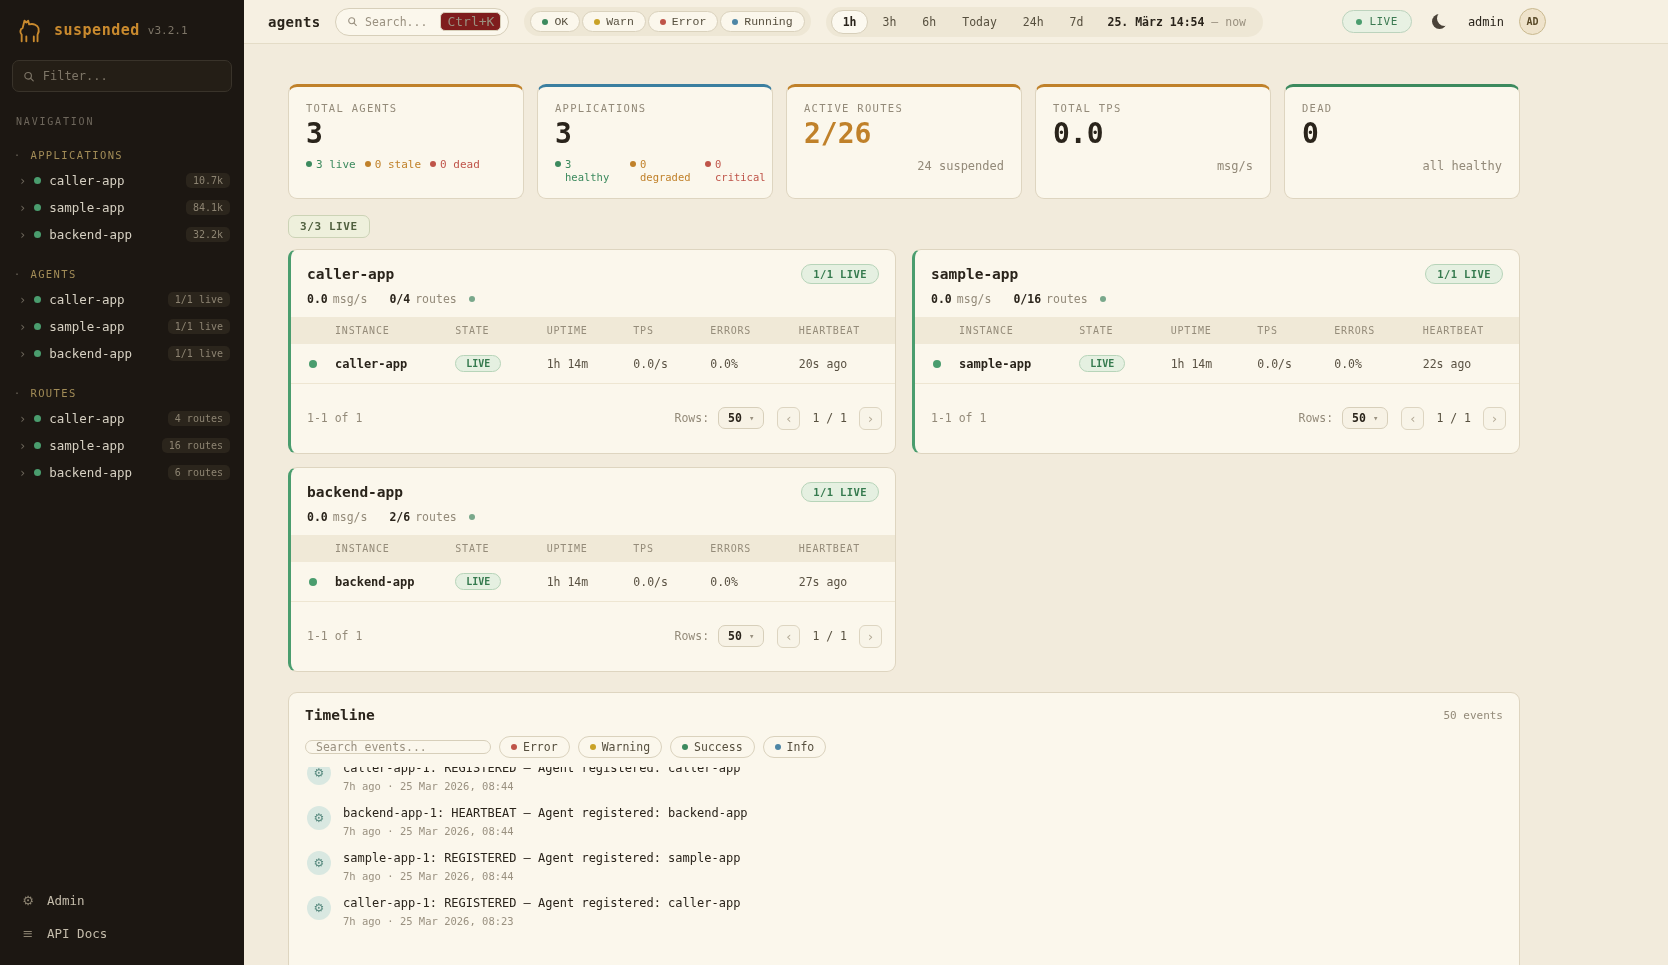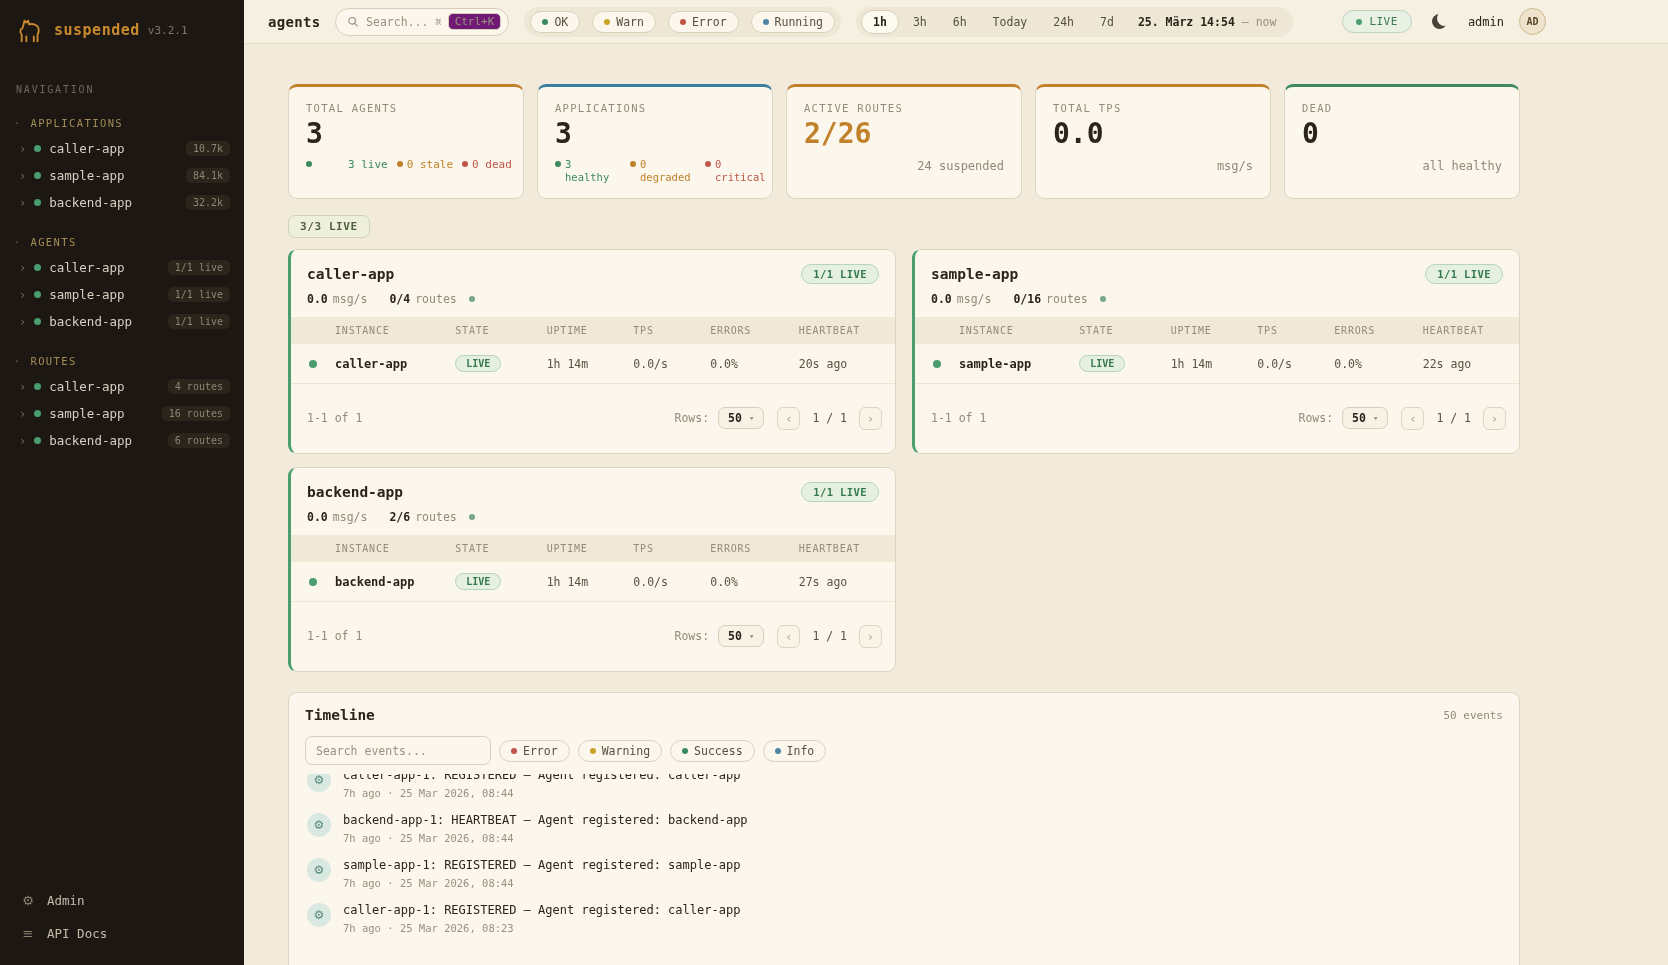--- a/index.html
+++ b/index.html
@@ -34,22 +34,22 @@
   .foot-icon { width:16px; display:inline-flex; justify-content:center; color:#8d8472; font-family:"DejaVu Sans",sans-serif; font-size:13px; }
 
   
   .main-col { flex:1; display:flex; flex-direction:column; min-width:0; }
 
   
   .topbar { height:44px; flex:0 0 44px; background:#f6f0e2; border-bottom:1px solid #e4dcc7; display:flex; align-items:center; gap:15px; padding:0 122px 0 24px; }
   .topbar-title { font-weight:bold; font-size:14px; letter-spacing:.3px; }
   .searchbar { display:flex; align-items:center; gap:7px; border:1px solid #d7cfba; background:#fbf7ec; border-radius:999px; height:28px; padding:0 7px 0 11px; width:174px; color:#9a9180; font-size:11.5px; cursor:text; }
   .search-ph { white-space:nowrap; overflow:hidden; }
-  .kbd { border:1px solid #d7cfba; border-radius:5px; padding:1px 6px; font-size:11px; color:#9a9180; margin-left:auto; background:#701a75; white-space:nowrap; }
-  .pill-group { display:flex; align-items:center; gap:12px; background:#eee7d5; border-radius:999px; padding:4px 6px; }
+  .kbd { border:1px solid #d7cfba; border-radius:5px; padding:1px 6px; font-size:13px; color:#9a9180; margin-left:auto; background:#7f1d1d; white-space:nowrap; }
+  .pill-group { display:flex; align-items:center; gap:2px; background:#eee7d5; border-radius:999px; padding:4px 6px;font-family:Liberation Mono, monospace; }
   .pill { display:flex; align-items:center; gap:6px; border:1px solid #dad2bd; background:#fbf7ec; border-radius:999px; padding:3px 11px; font-size:11.5px; color:#57503f; cursor:pointer; white-space:nowrap; }
   .pill .dot { width:6px; height:6px; }
   .time-group { display:flex; align-items:center; gap:2px; background:#eee7d5; border-radius:999px; padding:3px 5px; }
   .time-btn { border:1px solid transparent; border-radius:999px; padding:4px 11px; font-size:11.5px; color:#57503f; cursor:pointer; white-space:nowrap; }
   .time-btn.active { background:#fcf9f0; border-color:#d7cfba; font-weight:bold; color:#2a241b; }
   .time-date { font-size:11.5px; padding:0 12px 0 10px; color:#2a241b; font-weight:bold; white-space:nowrap; }
   .time-date .dim { color:#9a9180; font-weight:normal; }
   .topbar-right { margin-left:auto; display:flex; align-items:center; gap:15px; }
   .live-pill { display:flex; align-items:center; gap:7px; border:1px solid #bcd3bd; background:#e8f1e3; color:#3c7a52; border-radius:999px; padding:4px 13px; font-size:11px; letter-spacing:.5px; }
   .live-pill .dot { width:6px; height:6px; background:#4a9d6e; }
@@ -94,21 +94,21 @@
   .rows-select { display:flex; align-items:center; gap:7px; border:1px solid #d7cfba; background:#f7f2e5; border-radius:7px; padding:3px 9px; margin:0 8px 0 4px; color:#2a241b; font-weight:bold; font-size:11.5px; cursor:pointer; }
   .rows-select .dd { color:#9a9180; font-size:9px; font-weight:normal; }
   .page-btn { width:23px; height:23px; border:1px solid #ddd5c1; border-radius:6px; display:flex; align-items:center; justify-content:center; color:#b4ab97; background:#f8f4e8; cursor:pointer; font-size:13px; }
   .page-num { margin:16px 7px; color:#57503f; }
 
   .timeline-card { background:#fbf7ec; border:1px solid #ded5c0; border-radius:9px; margin-top:20px; padding:14px 16px 0; height:352px; overflow:hidden; }
   .tl-head { display:flex; justify-content:space-between; align-items:center; }
   .tl-title { font-size:14.5px; font-weight:bold; }
   .tl-count { font-size:11px; color:#938a79;margin-left:24px; }
   .tl-controls { display:flex; align-items:center; gap:8px; margin-top:13px; }
-  .tl-search { display:flex; align-items:center; border:1px solid #d7cfba; background:#fbf7ec; border-radius:7px; height:29px; padding:0 10px; width:186px; }
+  .tl-search { display:flex; align-items:center; border:1px solid #d7cfba; background:#fbf7ec; border-radius:7px; height:14px; padding:0 10px; width:186px; }
   .tl-search input { background:transparent; border:none; outline:none; color:#57503f; font-family:inherit; font-size:11.5px; width:100%; }
   .tl-search input::placeholder { color:#9a9180; }
   .tl-events { margin-top:9px; overflow:hidden; height:262px; }
   .tl-event { display:flex; gap:12px; padding:7px 2px; align-items:flex-start; }
   .tl-event:first-child { margin-top:-13px; }
   .tl-icon { width:24px; height:24px; border-radius:50%; background:#d9e8e1; color:#57897e; display:flex; align-items:center; justify-content:center; font-size:12px; flex:0 0 auto; font-family:"DejaVu Sans",sans-serif; }
   .tl-event-title { font-size:12px; color:#2a241b; line-height:1.25; }
   .tl-event-time { font-size:10.5px; color:#9a9180; margin-top:4px; }
 </style>
 </head>
@@ -117,20 +117,27 @@
 <aside class="sidebar">
   <div class="logo-row">
     <svg width="30" height="28" viewBox="0 0 32 30" fill="none">
       <path d="M6 27v-7c-2-2-2-6 1-7l2-8 2 2 2-2 1 4c4-1 9 0 10 4s-1 7-1 7v7" stroke="#c98a2e" stroke-width="2" stroke-linecap="round" stroke-linejoin="round"></path>
       <path d="M11 27v-5M19 27v-5" stroke="#c98a2e" stroke-width="2" stroke-linecap="round"></path>
     </svg>
     <span class="logo-name">suspended</span>
     <span class="logo-ver">v3.2.1</span>
   </div>
 
+  <div class="filter-box">
+    <svg width="13" height="13" viewBox="0 0 16 16">
+      <circle cx="7" cy="7" r="4.5" fill="none" stroke="#7d7567" stroke-width="1.6"></circle>
+      <line x1="10.6" y1="10.6" x2="14" y2="14" stroke="#7d7567" stroke-width="1.6" stroke-linecap="round"></line>
+    </svg>
+    <input placeholder="Filter..." style="">
+  </div>
 
   <div class="nav-label">NAVIGATION</div>
 
   <div class="side-section">
     <div class="section-head">
       <span class="section-toggle">·</span>
       <span>APPLICATIONS</span>
     </div>
     <div class="side-item">
       <span class="side-chevron">›</span>
@@ -276,21 +283,21 @@
 
   <main class="content">
 
     <div class="stats-row">
       <div class="stat-card" style="border-top-color: rgb(192, 129, 42);">
         <div class="stat-label">TOTAL AGENTS</div>
         <div class="stat-value" style="color: rgb(42, 36, 27);">3</div>
         <div class="stat-details">
           <span class="stat-det">
               <span class="dot" style="background: rgb(60, 138, 94);"></span>
-              <span style="color: rgb(60, 138, 94); margin-left: 32px;">3 live</span>
+              <span style="color: rgb(60, 138, 94);">3 live</span>
             </span>
           <span class="stat-det">
               <span class="dot" style="background: rgb(192, 129, 42);"></span>
               <span style="color: rgb(192, 129, 42);">0 stale</span>
             </span>
           <span class="stat-det">
               <span class="dot" style="background: rgb(191, 84, 73);"></span>
               <span style="color: rgb(191, 84, 73);">0 dead</span>
             </span>
         </div>

